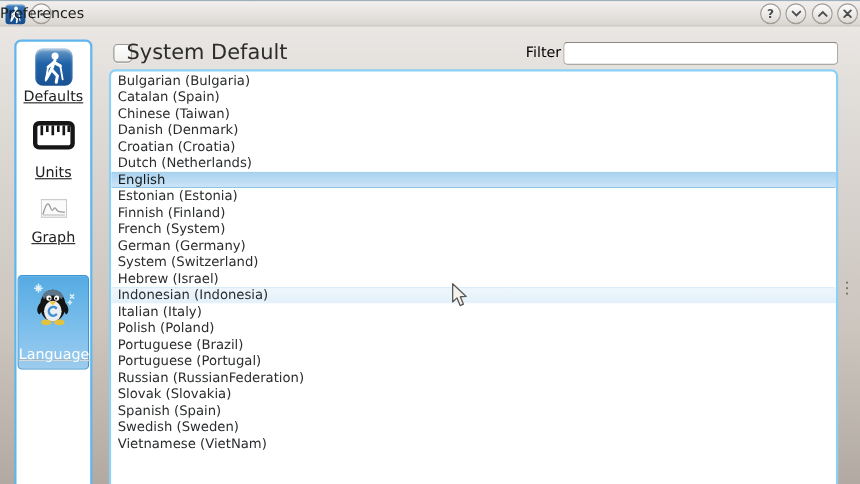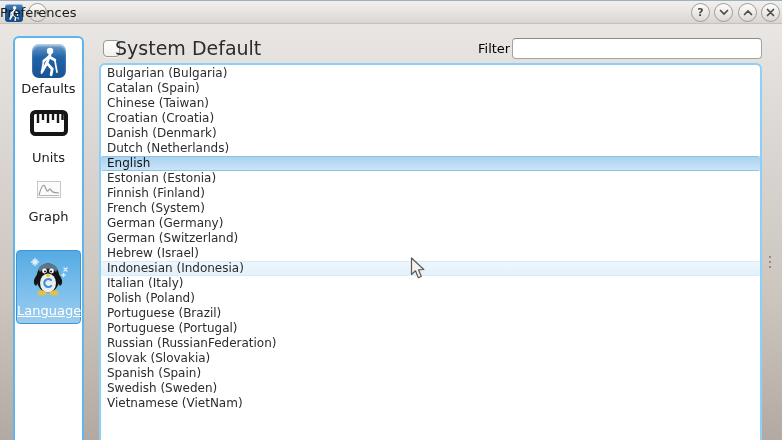--- a/index.html
+++ b/index.html
@@ -32,21 +32,21 @@
     background:linear-gradient(#4a86c0,#1d5a9e 45%,#174e8c);
     box-shadow:inset 0 1px 0 rgba(255,255,255,.45);
   }
   .appicon svg{display:block;}
   
   .sidebar{
     position:absolute;left:13px;top:36px;width:71px;bottom:-6px;
     background:#fff;border:2px solid #5fb6ee;border-radius:6px;
     box-sizing:border-box;
   }
-  .side-item{position:absolute;left:1px;width:65px;text-align:center;color:#202020;}
+  .side-item{position:absolute;left:1px;width:65px;text-align:center;color:#202020;text-decoration:underline;}
   .side-item .icon{display:block;margin:0 auto;}
   .side-label{font-size:13px;display:block;}
   .side-item.selected-item{
     left:1px;width:65px;border-radius:4px;
     background:linear-gradient(#55abe3,#7fc0ec 60%,#9cccee);
     border:1px solid #3e95d3;box-sizing:border-box;
   }
   .side-item.selected-item .side-label{color:#ffffff;text-decoration:underline;}
   .defaults-icon-bg{
     width:34px;height:34px;border-radius:7px;margin:0 auto;
@@ -214,43 +214,43 @@
         <circle cx="25.5" cy="16" r="2.4" fill="#ffffff"></circle>
         <circle cx="19" cy="16.4" r="1" fill="#111"></circle>
         <circle cx="25" cy="16.4" r="1" fill="#111"></circle>
 
         <path d="M18.8 19.2 L25.2 19.2 L22 22.4 Z" fill="#f2c430"></path>
 
         <ellipse cx="16" cy="38" rx="4.6" ry="2.6" fill="#e3c23e"></ellipse>
         <ellipse cx="28" cy="38" rx="4.6" ry="2.6" fill="#e3c23e"></ellipse>
       </svg>
     </span>
-    <span class="side-label" style="margin-top:2px">Language</span>
+    <span class="side-label" style="margin-top:14px">Language</span>
   </div>
 </div>
 
 <span class="checkbox"></span>
 <span class="checkbox-label">System Default</span>
 
 <span class="filter-label">Filter</span>
 <input class="filter-input" type="text" value="" style="">
 
 <div class="lang-list">
     <div class="lang-row">Bulgarian (Bulgaria)</div>
     <div class="lang-row">Catalan (Spain)</div>
     <div class="lang-row">Chinese (Taiwan)</div>
+    <div class="lang-row">Danish (Denmark)</div>
     <div class="lang-row">Croatian (Croatia)</div>
-    <div class="lang-row">Danish (Denmark)</div>
     <div class="lang-row">Dutch (Netherlands)</div>
     <div class="lang-row selected">English</div>
     <div class="lang-row">Estonian (Estonia)</div>
     <div class="lang-row">Finnish (Finland)</div>
     <div class="lang-row">French (System)</div>
     <div class="lang-row">German (Germany)</div>
-    <div class="lang-row">German (Switzerland)</div>
+    <div class="lang-row">System (Switzerland)</div>
     <div class="lang-row">Hebrew (Israel)</div>
     <div class="lang-row hovered">Indonesian (Indonesia)</div>
     <div class="lang-row">Italian (Italy)</div>
     <div class="lang-row">Polish (Poland)</div>
     <div class="lang-row">Portuguese (Brazil)</div>
     <div class="lang-row">Portuguese (Portugal)</div>
     <div class="lang-row">Russian (RussianFederation)</div>
     <div class="lang-row">Slovak (Slovakia)</div>
     <div class="lang-row">Spanish (Spain)</div>
     <div class="lang-row">Swedish (Sweden)</div>

